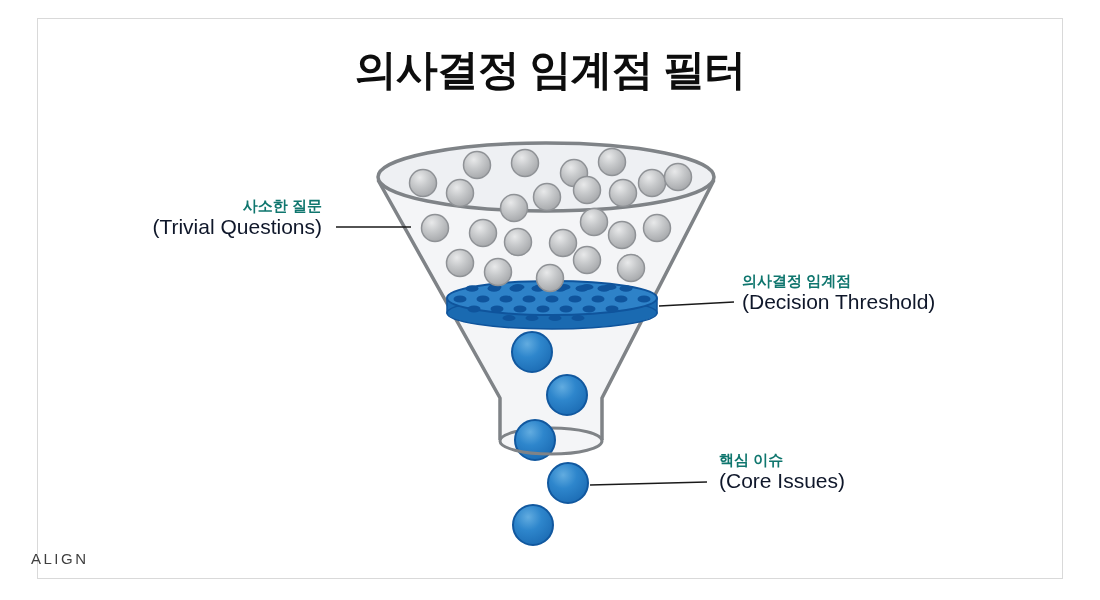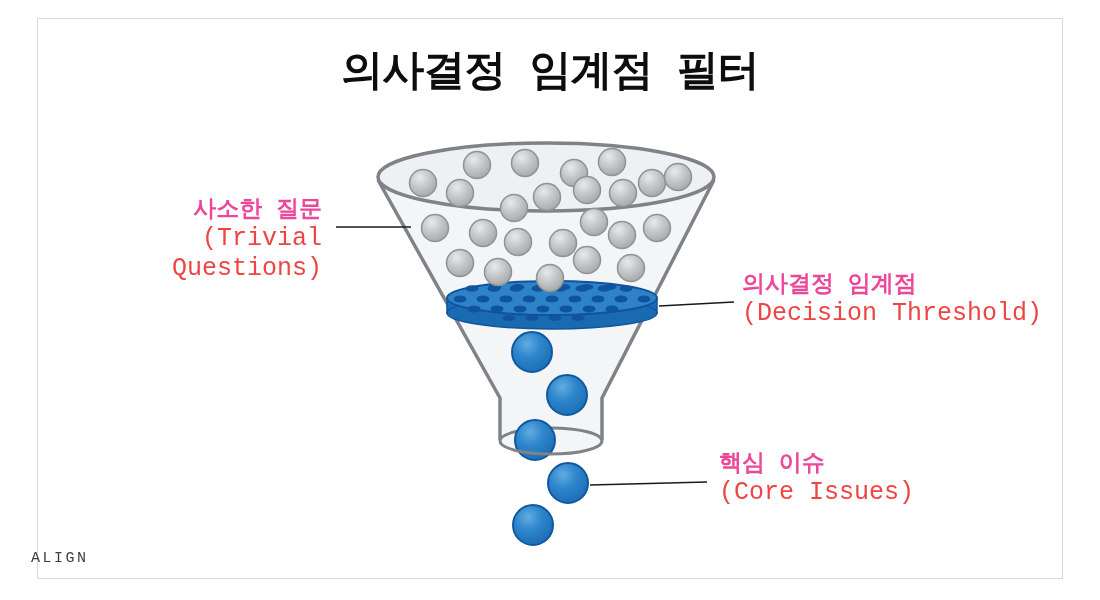--- a/index.html
+++ b/index.html
@@ -1,38 +1,38 @@
 <!DOCTYPE html>
 <html style="--background: #ffffff; --border-gray: #d9d9d9; --text-color: #111111; --accent-blue: #2e82c8; --dark-blue: #0f549c; --disk-side-blue: #1a6ab1; --funnel-outline: #7f8387; --gray-ball: #b5b7b9; --leader-line: #1a1a1a;"><head>
 <meta charset="utf-8">
 <style>
   html,body{margin:0;padding:0;background:#ffffff;}
   .page{
     position:relative;
     width:1100px;height:600px;
     background:var(--background,#fff);
-    font-family:Liberation Mono, monospace;
+    font-family:Liberation Sans, sans-serif;
     color:var(--text-color,#111);
     overflow:hidden;
   }
   .frame{
     position:absolute;left:37px;top:18px;width:1024px;height:559px;
     border:1px solid var(--border-gray,#d9d9d9);
     pointer-events:none;
   }
   .title{
     position:absolute;left:0;top:42px;width:1100px;
     text-align:center;
     font-size:42px;font-weight:bold;letter-spacing:-1px;
     color:#0d0d0d;
   }
   .diagram-svg{position:absolute;left:0;top:0;}
   .label{position:absolute;line-height:1.18;}
-  .label .ko{font-size:23px;font-weight:bold;color:#ec4899;}
-  .label .en{font-size:25px;font-weight:normal;color:#ef4444;}
+  .label .ko{font-size:15px;font-weight:bold;color:#0f766e;}
+  .label .en{font-size:21px;font-weight:normal;color:#0f172a;}
   .label-trivial{left:60px;top:197px;width:262px;text-align:right;}
   .label-threshold{left:742px;top:272px;text-align:left;}
   .label-core{left:719px;top:451px;text-align:left;}
   .brand{
     position:absolute;left:31px;top:550px;
     font-size:15px;letter-spacing:2.5px;
     color:#3f3f3f;font-weight:normal;
   }
   
   .funnel-body{fill:#f3f4f6;fill-opacity:.88;}

